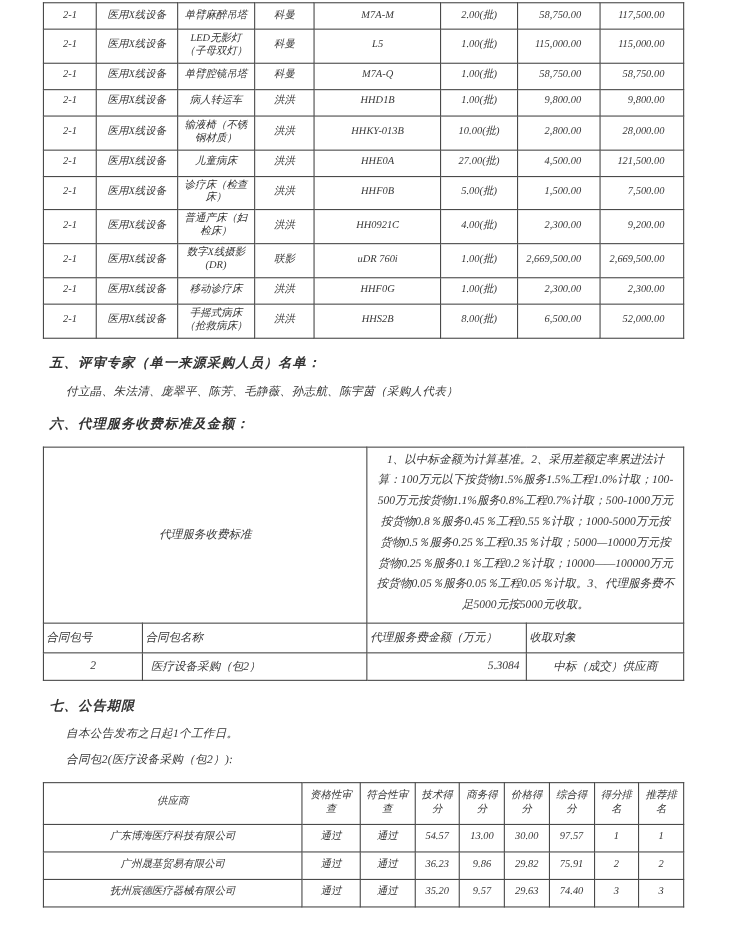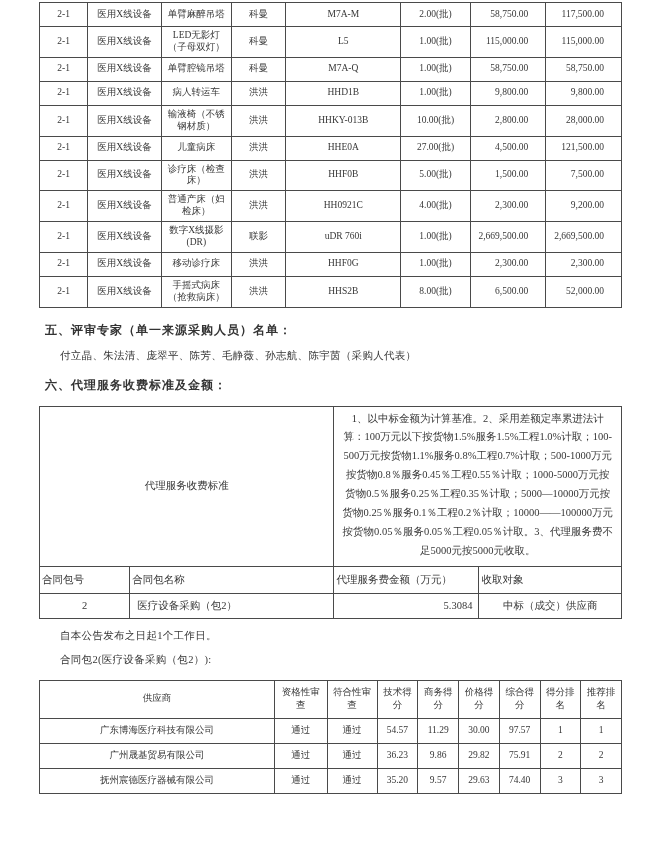--- a/index.html
+++ b/index.html
@@ -1,20 +1,20 @@
 <!DOCTYPE html>
 <html lang="zh"><head>
 <meta charset="utf-8">
 <style>
   * { margin:0; padding:0; box-sizing:border-box; }
   html,body { background:#ffffff; }
   .page {
     width:663px; height:849px; overflow:hidden; background:#ffffff;
     font-family:"Liberation Serif","DejaVu Serif",serif;
-    color:#363636; position:relative;
+    color:#363636; position:relative;font-style:italic;
   }
   .content { padding:2px 41px 0 39px; }
 
   table { width:100%; border-collapse:collapse; table-layout:fixed; }
   td, th { border:1px solid #4a4a4a; font-weight:normal; }
 
   
   .items-table { font-size:9.5px; }
   .items-table td {
     text-align:center; vertical-align:middle;
@@ -221,20 +221,21 @@
         </tr>
         <tr>
           <td class="pkg-no">2</td>
           <td class="pkg-name">医疗设备采购（包2）</td>
           <td class="pkg-fee">5.3084</td>
           <td class="pkg-payer">中标（成交）供应商</td>
         </tr>
       </tbody>
     </table>
 
+    <div class="h-section">七、公告期限</div>
     <div class="body-line">自本公告发布之日起1个工作日。</div>
 
     <div class="body-line">合同包2(医疗设备采购（包2）):</div>
 
     <table class="sup-table">
       <colgroup>
         <col style="width:40.4%">
           <col style="width:9.0%">
           <col style="width:8.6%">
           <col style="width:7.0%">
@@ -257,21 +258,21 @@
           <th>推荐排名</th>
         </tr>
       </thead>
       <tbody>
 
           <tr>
             <td>广东博海医疗科技有限公司</td>
             <td>通过</td>
             <td>通过</td>
             <td>54.57</td>
-            <td>11.29</td>
+            <td>13.00</td>
             <td>30.00</td>
             <td>97.57</td>
             <td>1</td>
             <td>1</td>
           </tr>
 
           <tr>
             <td>广州晟基贸易有限公司</td>
             <td>通过</td>
             <td>通过</td>

